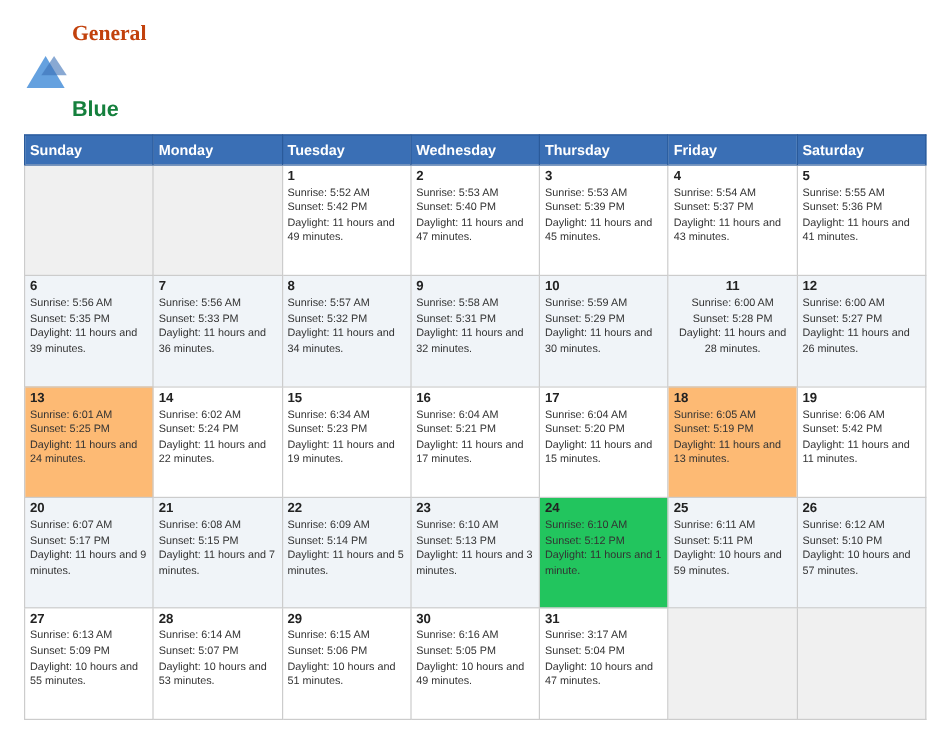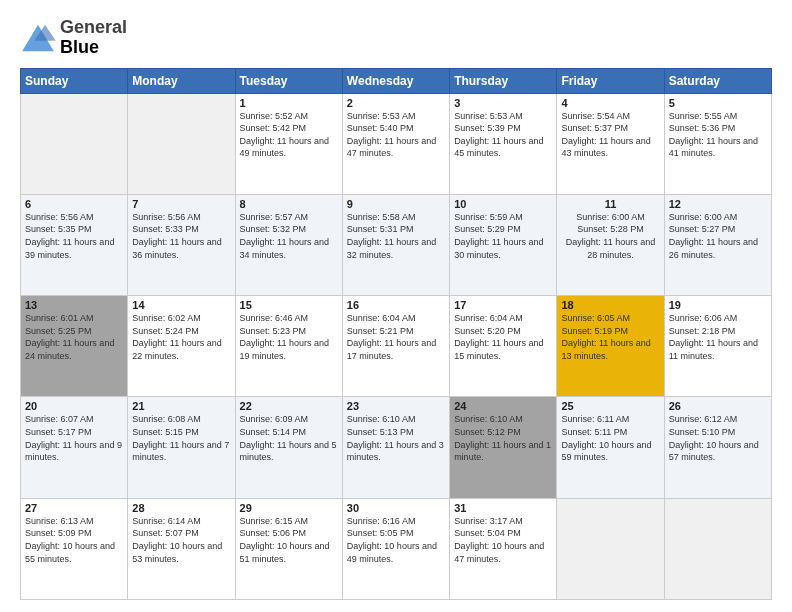--- a/index.html
+++ b/index.html
@@ -104,22 +104,22 @@
 <body>
 
 <div class="page">
   <div class="header">
     <div class="logo">
       <svg class="logo-icon" viewBox="0 0 40 34">
         <polygon points="20,2 38,32 2,32" fill="#4a90d9" opacity="0.85"></polygon>
         <polygon points="28,2 40,20 16,20" fill="#3a6fb5" opacity="0.6"></polygon>
       </svg>
       <div>
-        <div class="logo-text"><span style="color:#404040;">General</span></div>
-        <div class="logo-text logo-blue" style="color:#000000;">Blue</div>
+        <div class="logo-text"><span style="color:#c2410c;font-family:Liberation Serif, serif;">General</span></div>
+        <div class="logo-text logo-blue" style="color:#15803d;margin-top:44px;">Blue</div>
       </div>
     </div>
     <div class="title-block">
       <div class="month-title"></div>
       <div class="location"></div>
     </div>
   </div>
 
   <table class="calendar">
     <thead>
@@ -206,60 +206,60 @@
 Daylight: 11 hours and 28 minutes.</div>
           </td>
           <td style="background: rgb(240, 244, 248);">
             <span class="day-num">12</span>
             <div class="cell-info" style="white-space: pre-line;">Sunrise: 6:00 AM
 Sunset: 5:27 PM
 Daylight: 11 hours and 26 minutes.</div>
           </td>
         </tr>
         <tr>
-          <td style="background: #a3a3a3;">
+          <td style="background: #fdba74;">
             <span class="day-num">13</span>
             <div class="cell-info" style="white-space: pre-line;">Sunrise: 6:01 AM
 Sunset: 5:25 PM
 Daylight: 11 hours and 24 minutes.</div>
           </td>
           <td style="background: rgb(255, 255, 255); margin-left: 20px;">
             <span class="day-num">14</span>
             <div class="cell-info" style="white-space: pre-line;">Sunrise: 6:02 AM
 Sunset: 5:24 PM
 Daylight: 11 hours and 22 minutes.</div>
           </td>
           <td style="background: rgb(255, 255, 255);">
             <span class="day-num">15</span>
-            <div class="cell-info" style="white-space: pre-line;">Sunrise: 6:46 AM
+            <div class="cell-info" style="white-space: pre-line;">Sunrise: 6:34 AM
 Sunset: 5:23 PM
 Daylight: 11 hours and 19 minutes.</div>
           </td>
           <td style="background: rgb(255, 255, 255);">
             <span class="day-num">16</span>
             <div class="cell-info" style="white-space: pre-line;">Sunrise: 6:04 AM
 Sunset: 5:21 PM
 Daylight: 11 hours and 17 minutes.</div>
           </td>
           <td style="background: rgb(255, 255, 255);">
             <span class="day-num">17</span>
             <div class="cell-info" style="white-space: pre-line;">Sunrise: 6:04 AM
 Sunset: 5:20 PM
 Daylight: 11 hours and 15 minutes.</div>
           </td>
-          <td style="background: #eab308;">
+          <td style="background: #fdba74;">
             <span class="day-num">18</span>
             <div class="cell-info" style="white-space: pre-line;">Sunrise: 6:05 AM
 Sunset: 5:19 PM
 Daylight: 11 hours and 13 minutes.</div>
           </td>
           <td style="background: rgb(255, 255, 255);">
             <span class="day-num">19</span>
             <div class="cell-info" style="white-space: pre-line;">Sunrise: 6:06 AM
-Sunset: 2:18 PM
+Sunset: 5:42 PM
 Daylight: 11 hours and 11 minutes.</div>
           </td>
         </tr>
         <tr>
           <td style="background: rgb(240, 244, 248);">
             <span class="day-num">20</span>
             <div class="cell-info" style="white-space: pre-line;">Sunrise: 6:07 AM
 Sunset: 5:17 PM
 Daylight: 11 hours and 9 minutes.</div>
           </td>
@@ -274,21 +274,21 @@
             <div class="cell-info" style="white-space: pre-line;">Sunrise: 6:09 AM
 Sunset: 5:14 PM
 Daylight: 11 hours and 5 minutes.</div>
           </td>
           <td style="background: rgb(240, 244, 248);">
             <span class="day-num">23</span>
             <div class="cell-info" style="white-space: pre-line;">Sunrise: 6:10 AM
 Sunset: 5:13 PM
 Daylight: 11 hours and 3 minutes.</div>
           </td>
-          <td style="background: #a3a3a3;">
+          <td style="background: #22c55e;">
             <span class="day-num">24</span>
             <div class="cell-info" style="white-space: pre-line;">Sunrise: 6:10 AM
 Sunset: 5:12 PM
 Daylight: 11 hours and 1 minute.</div>
           </td>
           <td style="background: rgb(240, 244, 248);">
             <span class="day-num">25</span>
             <div class="cell-info" style="white-space: pre-line;">Sunrise: 6:11 AM
 Sunset: 5:11 PM
 Daylight: 10 hours and 59 minutes.</div>

